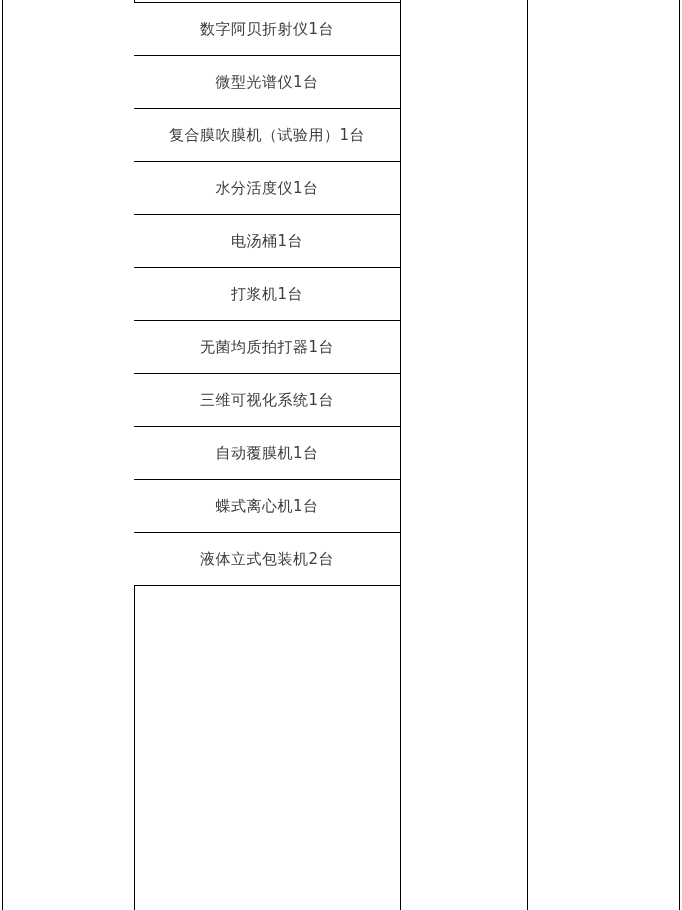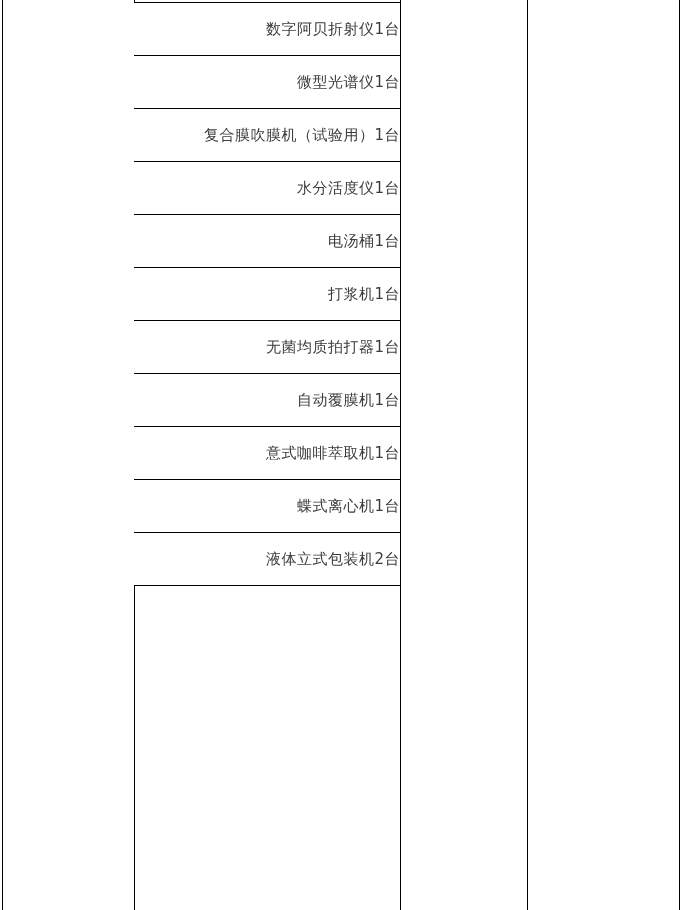--- a/index.html
+++ b/index.html
@@ -34,21 +34,21 @@
     width: 266px;
     box-sizing: border-box;
     border-bottom: 1px solid #000000;
   }
   .row {
     box-sizing: border-box;
     height: 53px;
     border-top: 1px solid #000000;
     display: flex;
     align-items: center;
-    justify-content: flex-end;
+    justify-content: center;
     background: #ffffff;
   }
   .row span {
     font-size: 15px;
     line-height: 1;
     color: #3c3c3c;
     letter-spacing: 0.5px;
     white-space: nowrap;
   }
 </style>
@@ -80,24 +80,24 @@
       <div class="row">
         <span>电汤桶1台</span>
       </div>
       <div class="row">
         <span>打浆机1台</span>
       </div>
       <div class="row">
         <span>无菌均质拍打器1台</span>
       </div>
       <div class="row">
-        <span>自动覆膜机1台</span>
+        <span>三维可视化系统1台</span>
       </div>
       <div class="row">
-        <span>意式咖啡萃取机1台</span>
+        <span>自动覆膜机1台</span>
       </div>
       <div class="row">
         <span>蝶式离心机1台</span>
       </div>
       <div class="row">
         <span>液体立式包装机2台</span>
       </div>
     </div>
 
 </div>

